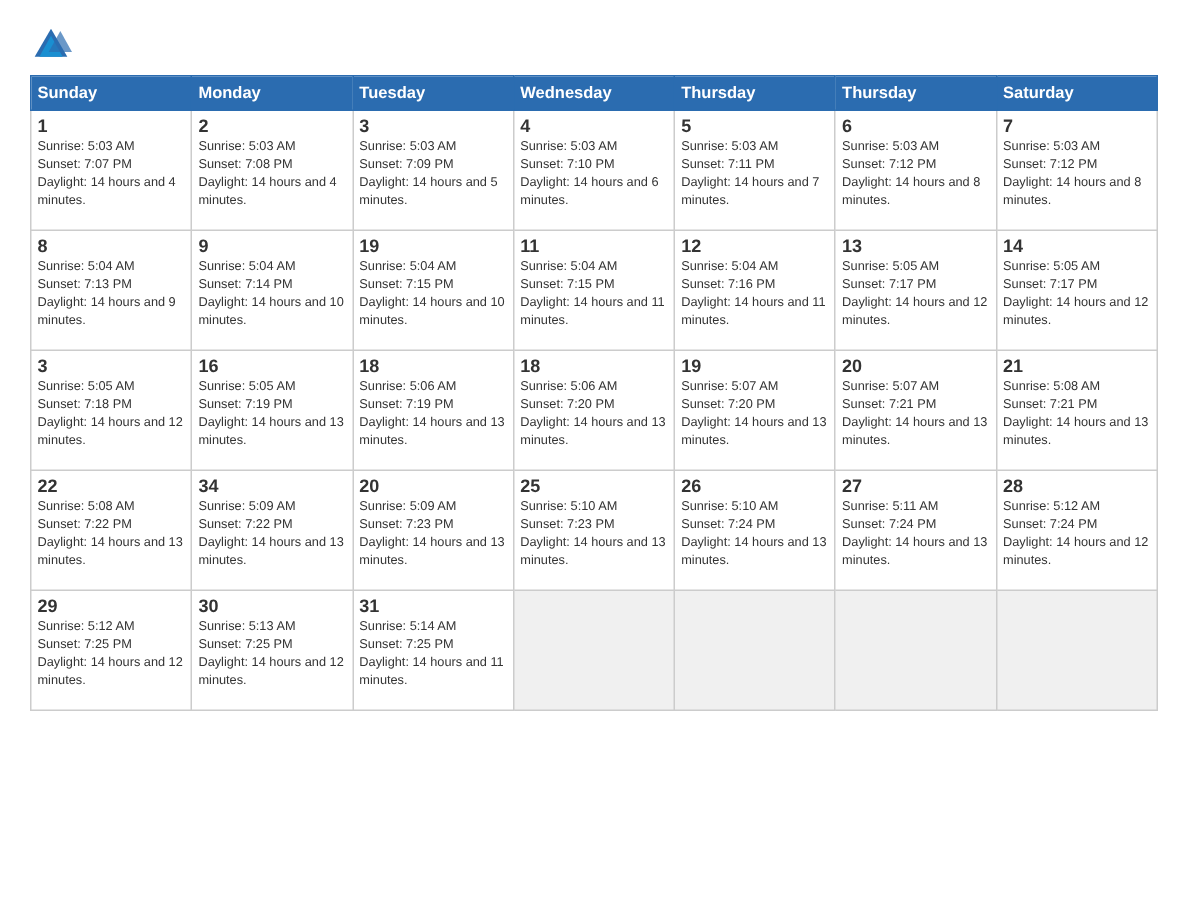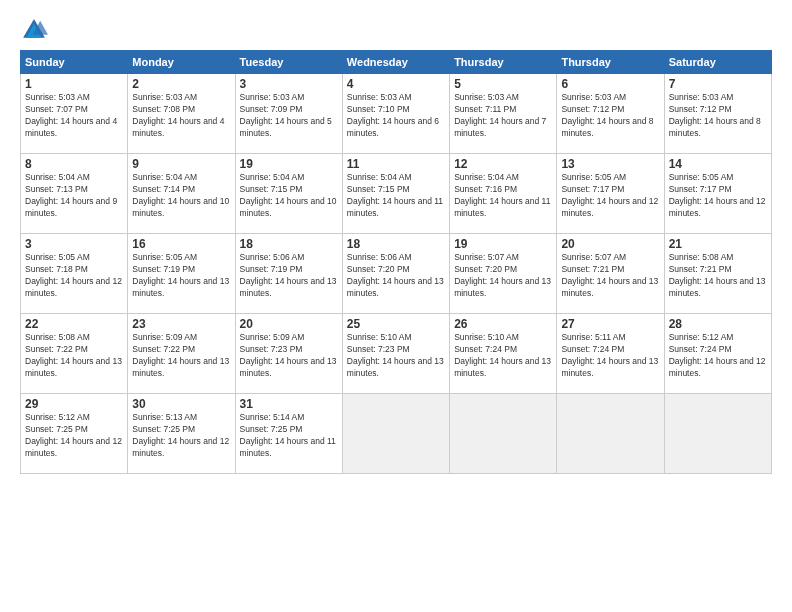--- a/index.html
+++ b/index.html
@@ -214,21 +214,21 @@
             <span class="day-num">21</span>
             <div class="day-info">Sunrise: 5:08 AM<br>Sunset: 7:21 PM<br>Daylight: 14 hours and 13 minutes.</div>
           </td>
         </tr>
         <tr>
           <td>
             <span class="day-num">22</span>
             <div class="day-info">Sunrise: 5:08 AM<br>Sunset: 7:22 PM<br>Daylight: 14 hours and 13 minutes.</div>
           </td>
           <td>
-            <span class="day-num">23</span>
+            <span class="day-num">34</span>
             <div class="day-info">Sunrise: 5:09 AM<br>Sunset: 7:22 PM<br>Daylight: 14 hours and 13 minutes.</div>
           </td>
           <td>
             <span class="day-num">20</span>
             <div class="day-info">Sunrise: 5:09 AM<br>Sunset: 7:23 PM<br>Daylight: 14 hours and 13 minutes.</div>
           </td>
           <td>
             <span class="day-num">25</span>
             <div class="day-info">Sunrise: 5:10 AM<br>Sunset: 7:23 PM<br>Daylight: 14 hours and 13 minutes.</div>
           </td>

